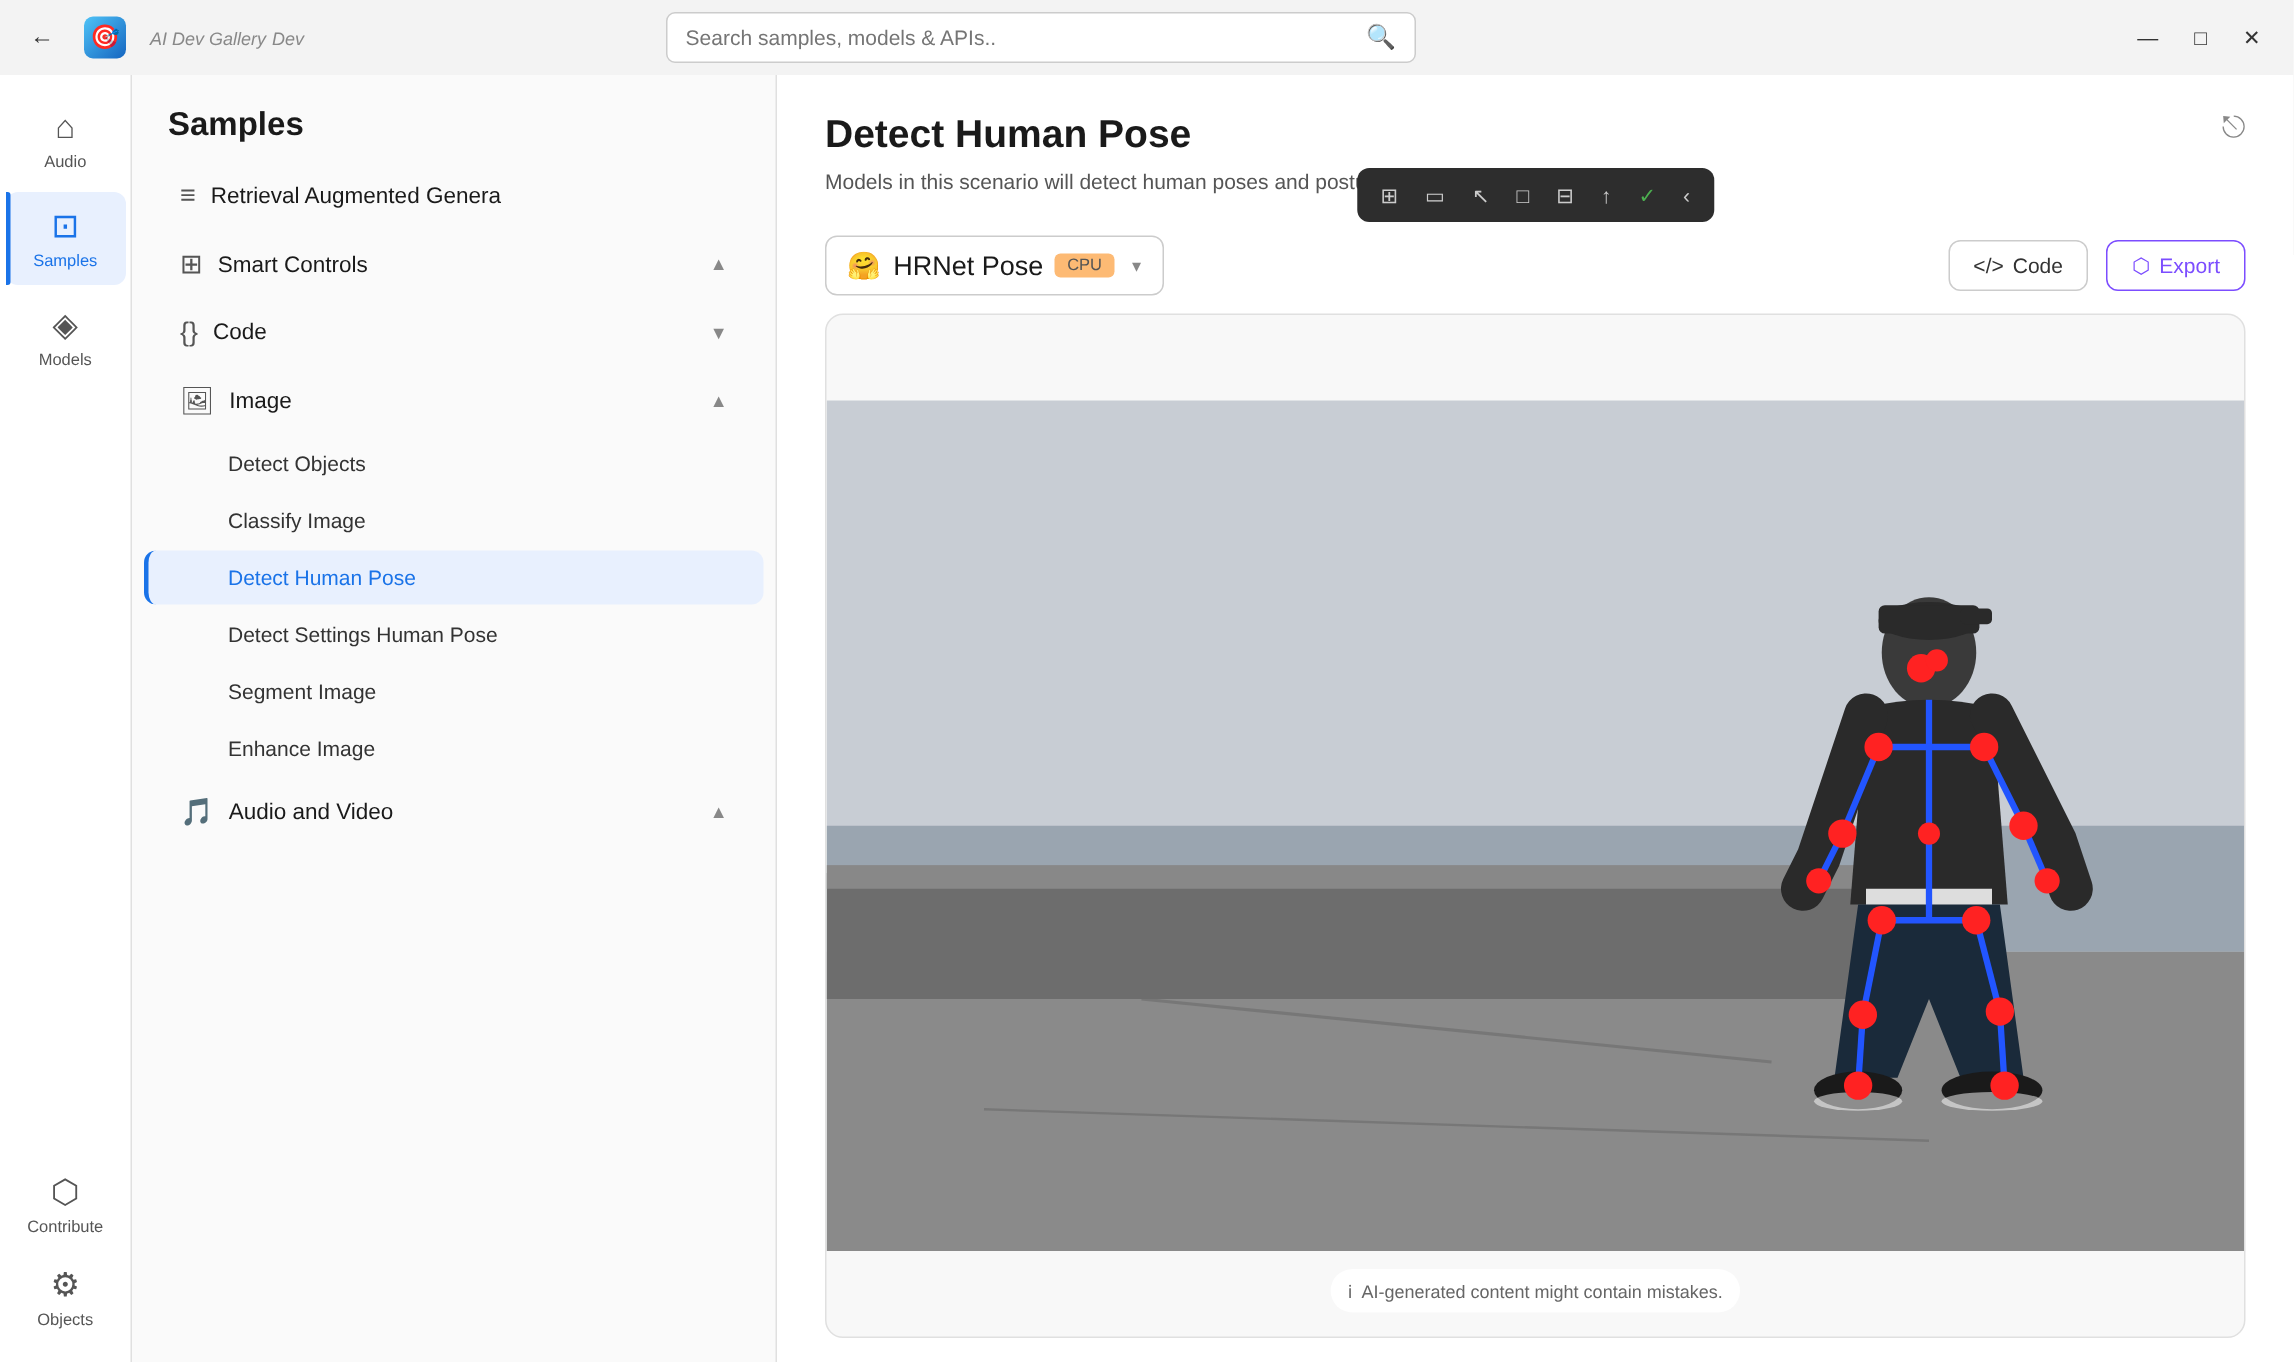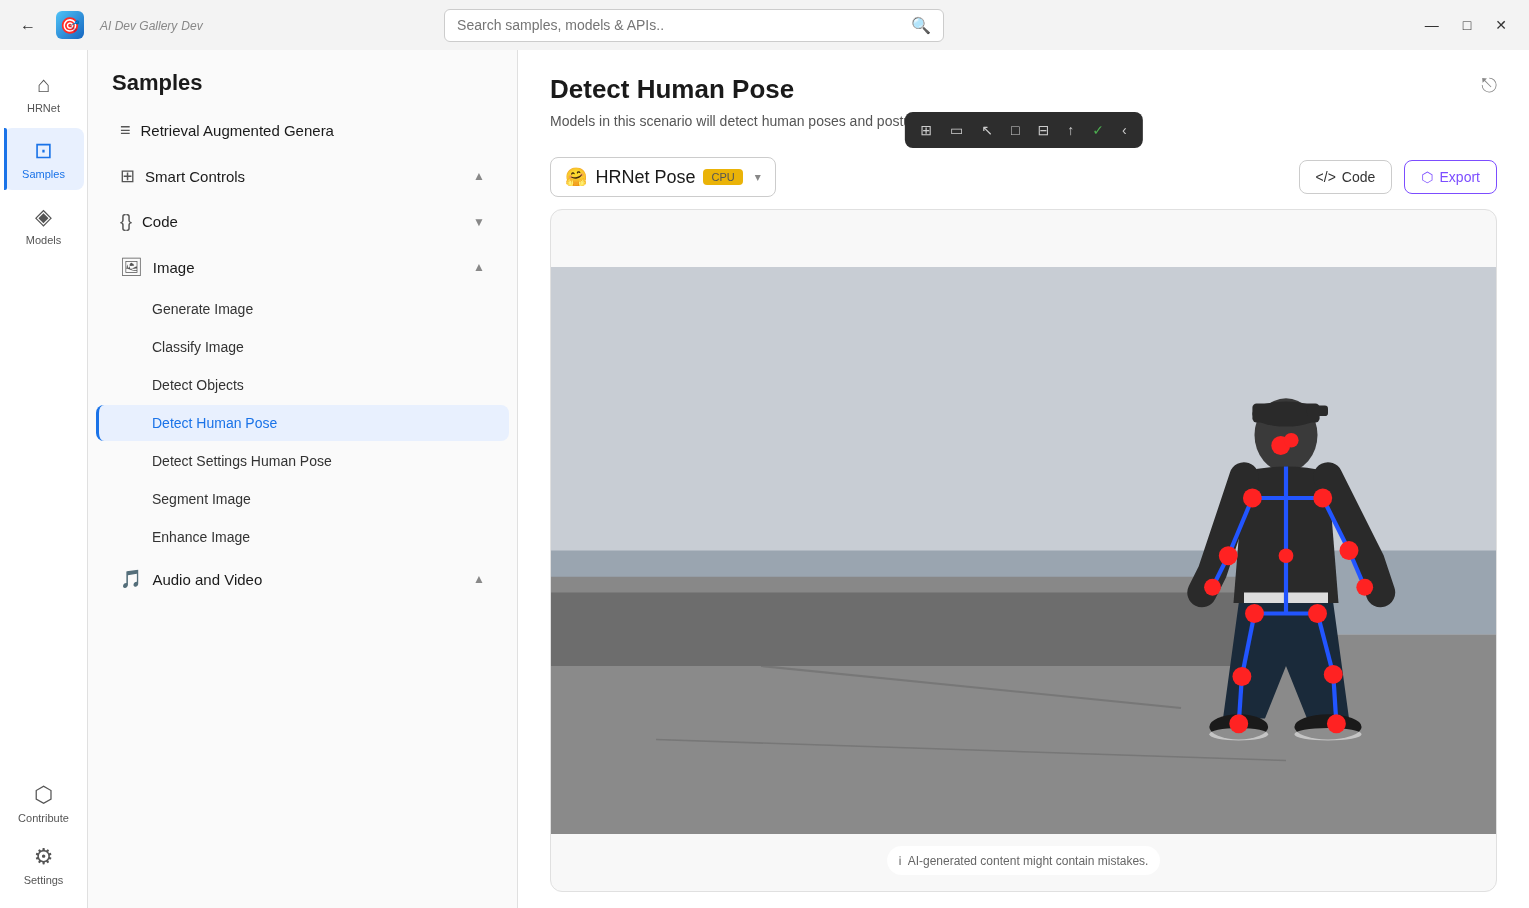--- a/index.html
+++ b/index.html
@@ -98,21 +98,21 @@
     .model-selector-row {
       display: flex; align-items: center; padding: 12px 32px; justify-content: space-between;
     }
     .model-selector {
       display: flex; align-items: center; gap: 8px; background: white;
       border: 1px solid #ccc; border-radius: 8px; padding: 8px 14px; cursor: pointer;
     }
     .model-emoji { font-size: 18px; }
     .model-name { font-size: 18px; font-weight: 500; color: #1a1a1a; }
     .model-badge {
-      background: #eab308; color: #555; font-size: 11px; padding: 2px 8px;
+      background: #fdba74; color: #555; font-size: 11px; padding: 2px 8px;
       border-radius: 4px; font-weight: 500;
     }
     .model-dropdown-arrow { color: #888; font-size: 12px; margin-left: 4px; }
     .action-buttons { display: flex; gap: 12px; }
     .code-btn {
       display: flex; align-items: center; gap: 6px; padding: 8px 16px;
       border: 1px solid #ccc; border-radius: 8px; background: white; cursor: pointer;
       font-size: 14px; color: #333;
     }
     .export-btn {
@@ -175,40 +175,40 @@
     <button>□</button>
     <button class="close-btn">✕</button>
   </div>
 </div>
 
 <div class="main-layout">
 
   <div class="icon-sidebar">
     <div class="icon-sidebar-item">
       <span class="icon-symbol">⌂</span>
-      <span>HRNet</span>
+      <span>Audio</span>
     </div>
     <div class="icon-sidebar-item active" style="position:relative;">
       <div style="position:absolute;left:0;top:0;width:3px;height:100%;background:#1a73e8;border-radius:0 2px 2px 0;"></div>
       <span class="icon-symbol">⊡</span>
       <span>Samples</span>
     </div>
     <div class="icon-sidebar-item">
       <span class="icon-symbol">◈</span>
       <span>Models</span>
     </div>
 
     <div class="icon-sidebar-bottom">
       <div class="icon-sidebar-item">
         <span class="icon-symbol">⬡</span>
         <span>Contribute</span>
       </div>
       <div class="icon-sidebar-item">
         <span class="icon-symbol">⚙</span>
-        <span>Settings</span>
+        <span>Objects</span>
       </div>
     </div>
   </div>
 
   <div class="nav-sidebar">
     <div class="nav-sidebar-header">Samples</div>
 
     <div class="nav-section-header">
       <span class="nav-section-icon">≡</span>
       <span class="nav-section-label nav-item-truncated">Retrieval Augmented Genera</span>
@@ -226,27 +226,24 @@
       <span class="nav-section-chevron">▼</span>
     </div>
 
     <div class="nav-section-header">
       <span class="nav-section-icon">🖼</span>
       <span class="nav-section-label">Image</span>
       <span class="nav-section-chevron">▲</span>
     </div>
 
     <div class="nav-item">
-      <span class="nav-item-truncated">Generate Image</span>
+      <span class="nav-item-truncated">Detect Objects</span>
     </div>
     <div class="nav-item">
       <span class="nav-item-truncated">Classify Image</span>
-    </div>
-    <div class="nav-item">
-      <span class="nav-item-truncated">Detect Objects</span>
     </div>
     <div class="nav-item active">
       <span class="nav-item-truncated">Detect Human Pose</span>
     </div>
     <div class="nav-item">
       <span class="nav-item-truncated">Detect Settings Human Pose</span>
     </div>
     <div class="nav-item">
       <span class="nav-item-truncated">Segment Image</span>
     </div>

